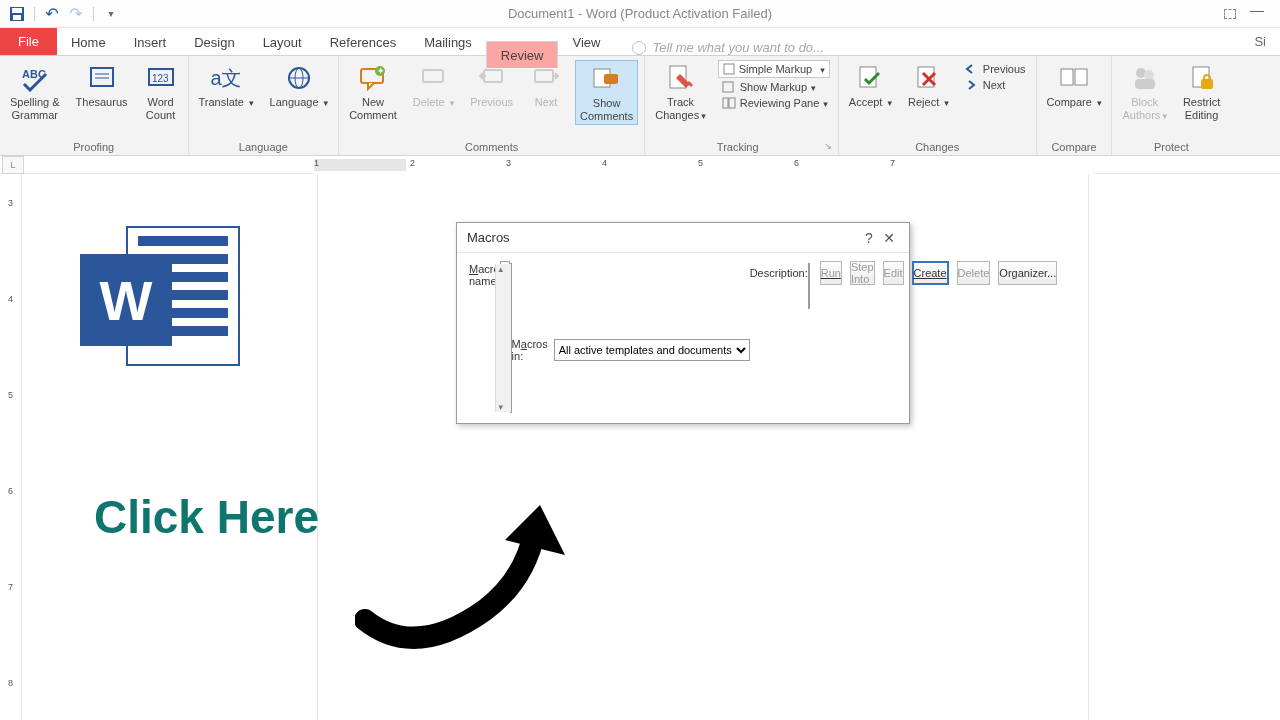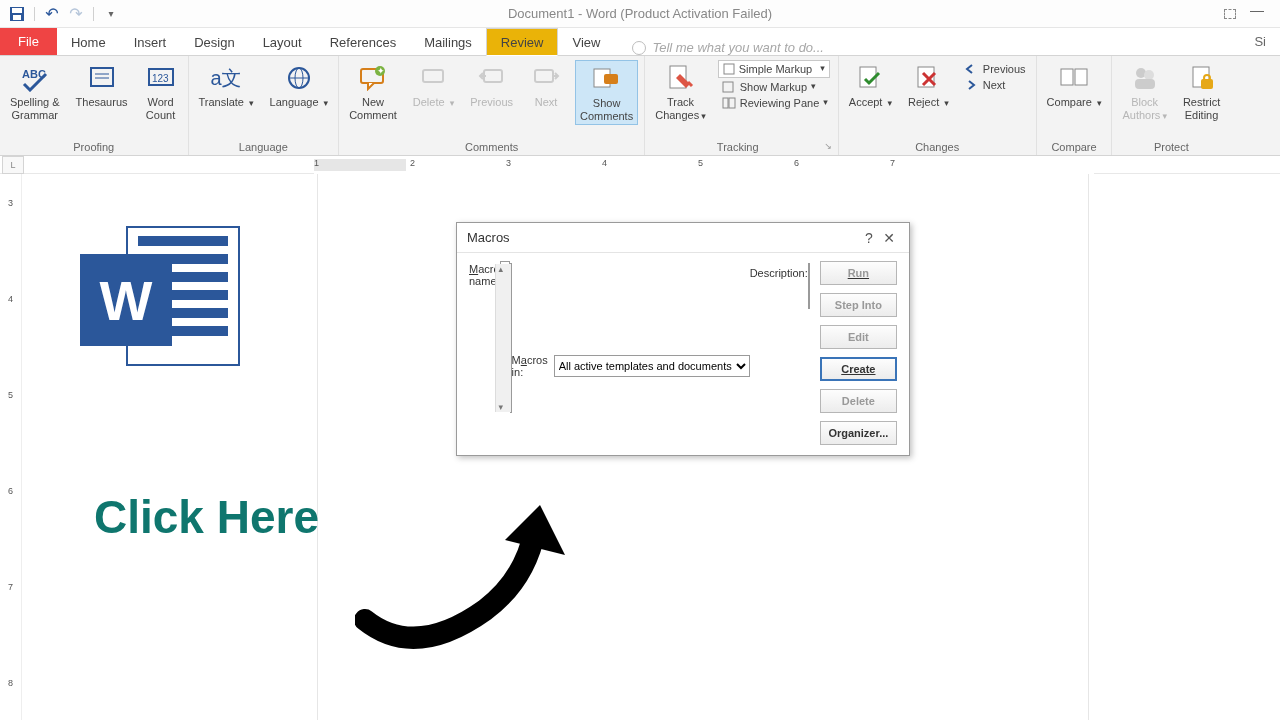--- a/index.html
+++ b/index.html
@@ -11,36 +11,36 @@
   .qat .ic { width: 18px; height: 18px; display:flex; align-items:center; justify-content:center; font-size: 14px; color:#2b579a; }
   .qat .sep { width:1px; height:14px; background:#d0d0d0; margin: 0 2px; }
   .titlebar .center { position:absolute; left:0; right:0; text-align:center; color:#888; font-size:13px; pointer-events:none; }
   .titlebar .winbtns { margin-left:auto; display:flex; gap:14px; padding-right:16px; color:#666; font-size:14px;}
   .winbox { width:12px; height:10px; border:1px solid #888; display:inline-block;}
 
   
   .tabs { height: 28px; background:#fff; display:flex; align-items:flex-end; padding-left:0; border-bottom:1px solid #d4d4d4; font-size:13px; color:#444;}
   .tab { padding: 6px 14px 5px 14px; cursor:default; }
   .tab.file { background:#ef4444; color:#fff; padding:6px 18px; }
-  .tab.active { border:1px solid #d4d4d4; border-bottom:1px solid #fff; background:#eab308; position:relative; top:1px; }
+  .tab.active { border:1px solid #d4d4d4; border-bottom:1px solid #fff; background:#fca5a5; position:relative; top:14px; }
   .tellme { margin-left:18px; color:#a8a8a8; display:flex; align-items:center; gap:6px; font-style:italic;}
   .bulb { width:14px; height:14px; border:1px solid #bdbdbd; border-radius:50%; position:relative;}
 
   
   .ribbon { height: 100px; background:#f3f3f3; border-bottom:1px solid #d4d4d4; display:flex; }
   .group { border-right:1px solid #e1e1e1; display:flex; flex-direction:column; padding:4px 6px 0 6px;}
   .group .items { flex:1; display:flex; align-items:flex-start; gap:8px; }
   .group .label { text-align:center; font-size:11px; color:#666; padding:3px 0 2px 0;}
   .btn { display:flex; flex-direction:column; align-items:center; justify-content:flex-start; padding:2px 4px; min-width:42px; text-align:center; font-size:11px; color:#444; line-height:1.15;}
   .btn .bicon { width:34px; height:32px; margin-bottom:2px; display:flex; align-items:center; justify-content:center;}
   .btn.dim { color:#b6b6b6; }
   .btn .drop::after { content:"▾"; font-size:9px; margin-left:2px; }
   .btn.active { background:#cde6f7; border:1px solid #93c3e6; }
   .stack { display:flex; flex-direction:column; gap:2px; }
-  .stack .row { display:flex; align-items:flex-start; gap:4px; font-size:11px; color:#444; padding:1px 4px;}
+  .stack .row { display:flex; align-items:flex-end; gap:4px; font-size:11px; color:#444; padding:1px 4px;}
   .glyph { font-size:20px; }
 
   
   .ruler-row { height:18px; background:#fff; border-bottom:1px solid #e8e8e8; display:flex; align-items:center; padding-left:28px; font-size:9px; color:#888; position:relative;}
   .corner { position:absolute; left:2px; top:0; width:22px; height:18px; border:1px solid #d4d4d4; background:#f8f8f8; display:flex; align-items:center; justify-content:center; font-size:9px;}
   .hruler { position:relative; margin-left:286px; height:18px; width: 780px; background:#fff;}
   .hruler .shade { position:absolute; left:0; top:3px; height:12px; background:#e6e6e6; }
   .hruler .num { position:absolute; top:2px; font-size:9px; color:#555;}
   .vruler { position:absolute; left:4px; top:174px; width:18px; bottom:0; background:#fff; border-right:1px solid #eee;}
   .vruler .vn { position:absolute; left:4px; font-size:9px; color:#555; }
@@ -67,21 +67,21 @@
   .lbl { font-size:11px; margin:2px 0 2px 0; }
   .und { text-decoration: underline; text-decoration-color:#333; }
   .txtin { width:100%; height:22px; border:1px solid #9a9a9a; padding:2px 4px; font-size:12px;}
   .listbox { width:100%; height:150px; border:1px solid #9a9a9a; margin-top:2px; position:relative; background:#fff;}
   .listbox .sb,.desc .sb { position:absolute; right:0; top:0; bottom:0; width:16px; background:#f0f0f0; border-left:1px solid #dcdcdc;}
   .listbox .sb::before { content:"▴"; position:absolute; top:0; left:3px; font-size:9px; color:#777;}
   .listbox .sb::after { content:"▾"; position:absolute; bottom:0; left:3px; font-size:9px; color:#777;}
   .combo { display:flex; align-items:center; gap:6px; margin-top:26px;}
   .combo select { flex:1; height:22px; border:1px solid #9a9a9a; font-size:11px; background:#fff;}
   .desc { width:100%; height:46px; border:1px solid #9a9a9a; margin-top:2px; position:relative;}
-  .rightcol { width:84px; display:flex; flex-direction:column; gap:8px;font-weight:bold; }
+  .rightcol { width:84px; display:flex; flex-direction:row; gap:8px; }
   .dbtn { height:24px; border:1px solid #b6b6b6; background:linear-gradient(#fdfdfd,#ececec); font-size:11px; color:#999; display:flex; align-items:center; justify-content:center;}
   .dbtn.enabled { color:#333; }
   .dbtn.primary { border:2px solid #3a74b8; color:#333; }
   .dfoot { display:flex; justify-content:flex-end; padding:6px 12px 10px 12px;}
   .dfoot .dbtn { width:74px; }
   
   svg { display:block; }
 </style>
 </head>
 <body>

